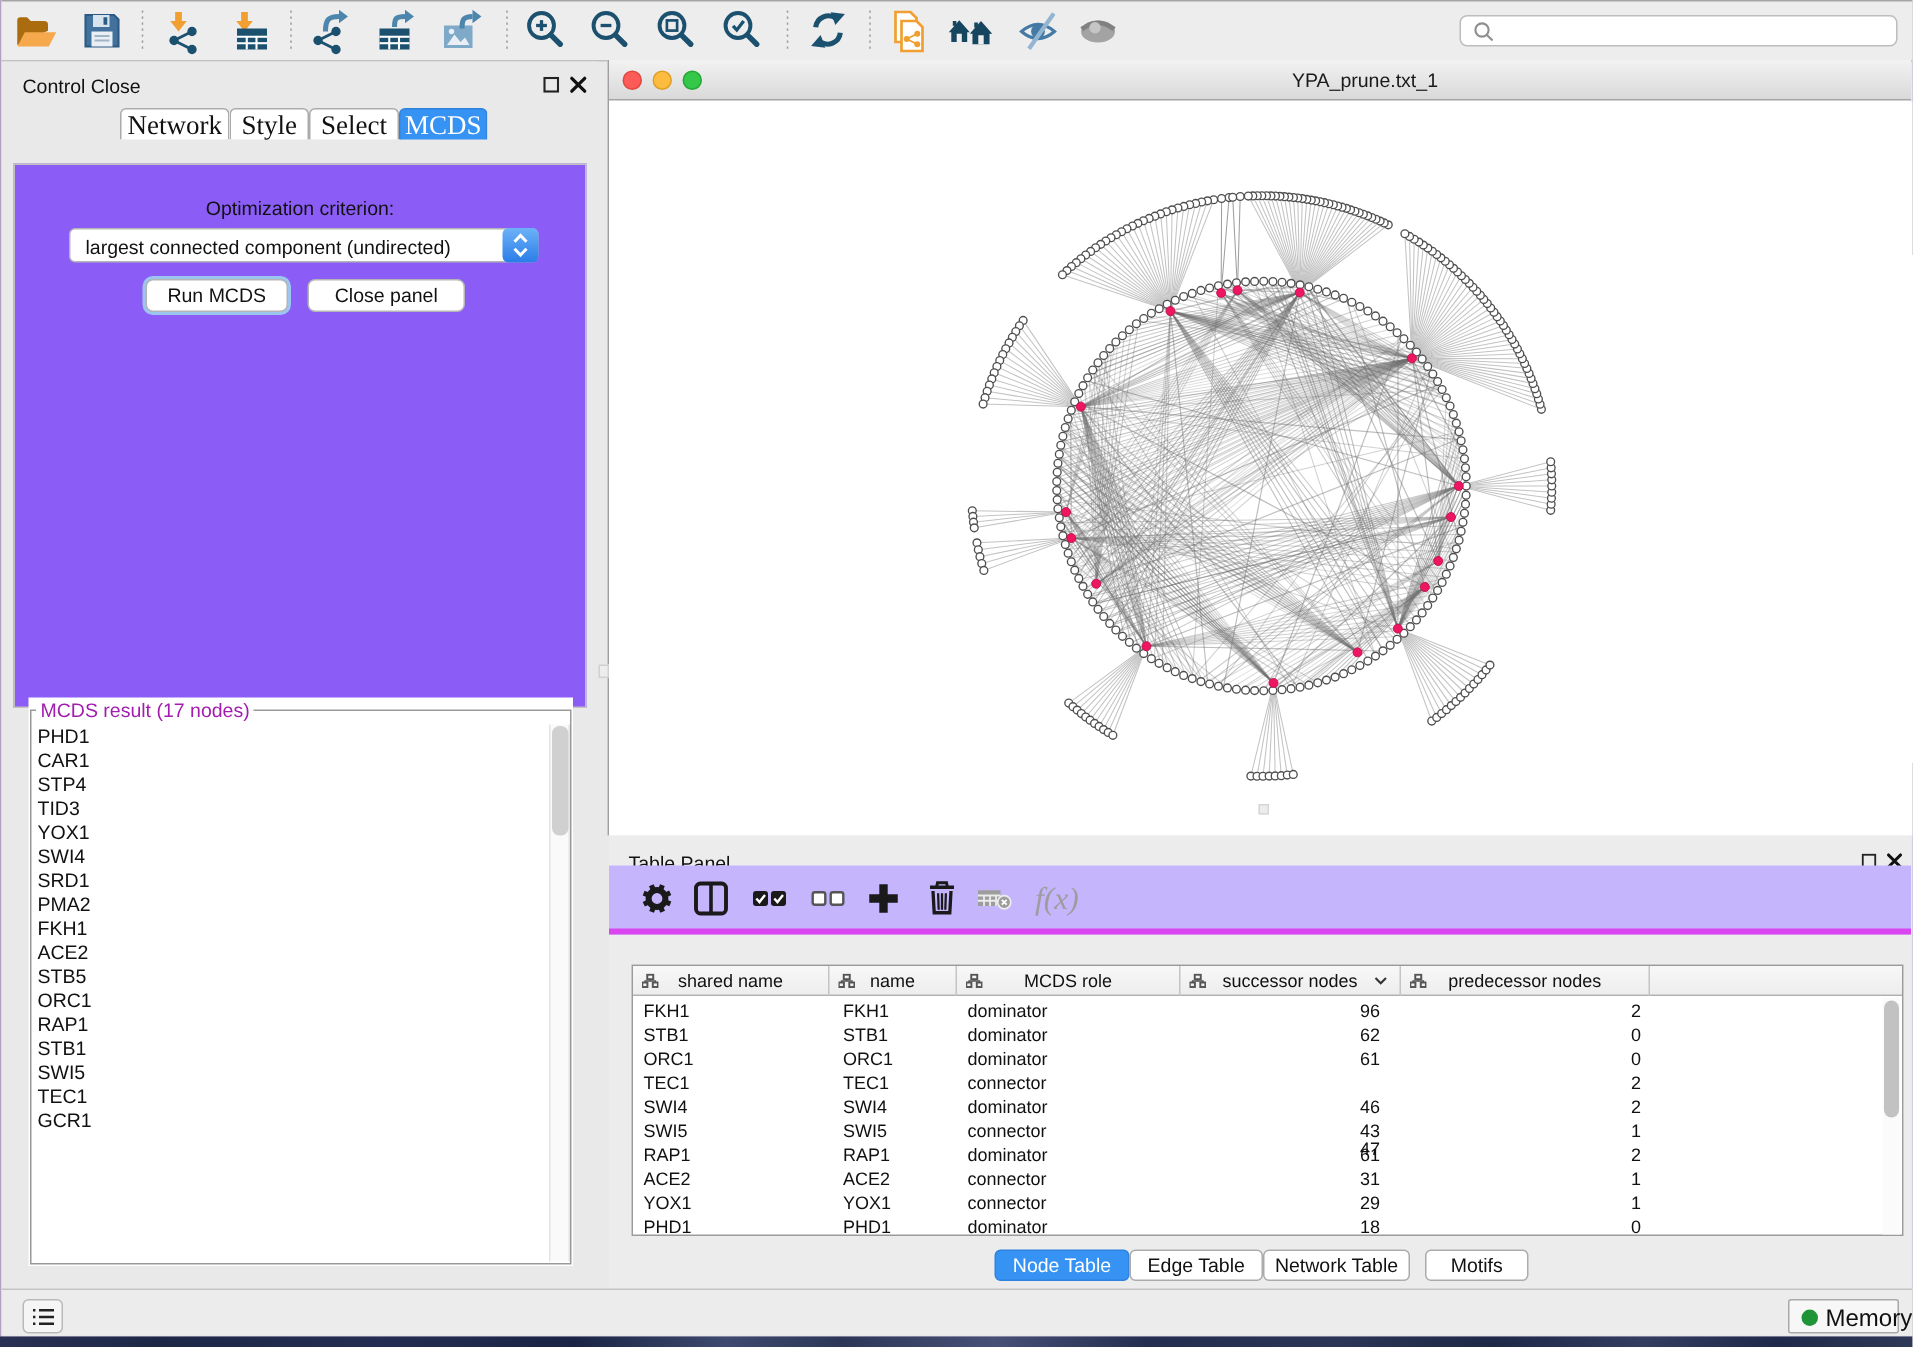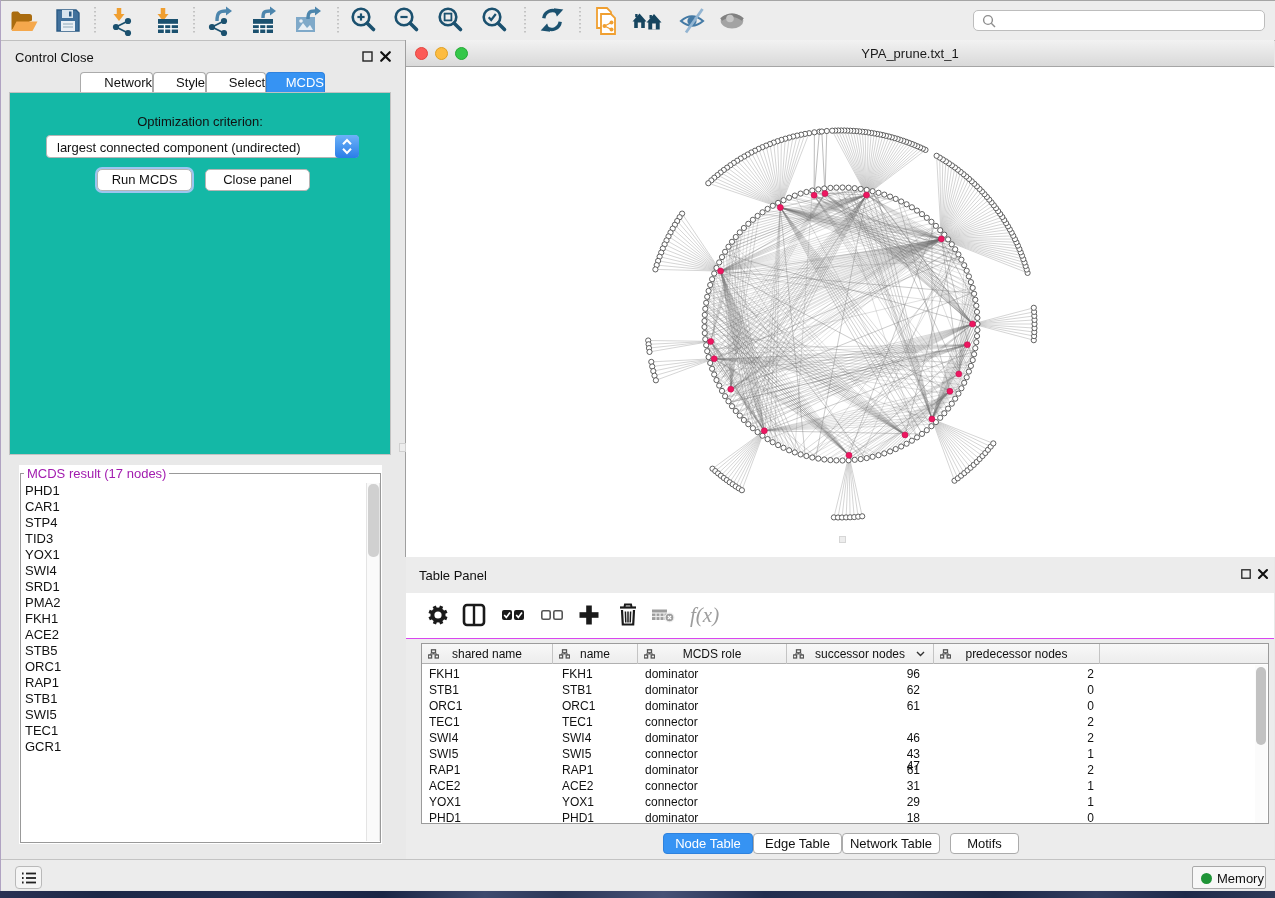--- a/index.html
+++ b/index.html
@@ -8,23 +8,23 @@
 .wicon { position:absolute; }
 #app { position:absolute; left:1px; top:0; width:1274px; height:891px; background:#e9e9e9; }
 
 #toolbar { position:absolute; left:0; top:0; width:100%; height:41px; background:#ededed; border-bottom:1px solid #c0c0c0; }
 #searchbox { position:absolute; left:972px; top:10px; width:292px; height:21px; background:#fff; border:1px solid #bdbdbd; border-radius:5px; }
 #searchbox svg { position:absolute; left:8px; top:3px; }
 
 #cp { position:absolute; left:0; top:41px; width:397px; height:820px; background:#e9e9e9; }
 #cp-title { position:absolute; left:14px; top:9px; font-size:13px; color:#111; }
 #cp-tabs { position:absolute; left:79px; top:31px; height:21px; }
-.tab { position:absolute; top:0; height:21px; background:#fff; border:1px solid #ababab; border-bottom:none; border-radius:4px 4px 0 0; font-size:13px; color:#111; text-align:right; line-height:20px; }
+.tab { position:absolute; top:0; height:21px; background:#fff; border:1px solid #ababab; border-bottom:none; border-radius:4px 4px 0 0; font-size:18px; color:#111; text-align:center; line-height:20px;font-family:Liberation Serif, serif; }
 .tab.sel { background:#3693f3; color:#fff; border-color:#2f82dd; }
-#cp-pane { position:absolute; left:8px; top:51px; width:382px; height:363px; background:#14b8a6; border:1px solid #c2c2c2;padding-left:40px; }
+#cp-pane { position:absolute; left:8px; top:68px; width:382px; height:363px; background:#8b5cf6; border:1px solid #c2c2c2;padding-left:40px; }
 #opt-label { position:absolute; left:0; top:21px; width:100%; text-align:center; font-size:13px; color:#111; }
 #dd { position:absolute; left:36px; top:42px; width:313px; height:23px; background:#fff; border:1px solid #b5b5b5; border-radius:4px; font-size:13px; line-height:21px; color:#111; }
 #dd .txt { position:absolute; left:10px; top:1px; }
 #dd .step { position:absolute; right:-1px; top:-1px; width:24px; height:23px; border-radius:4px; background:linear-gradient(#6db2f8,#2a7de8); }
 #dd .step svg { position:absolute; left:5px; top:3px; }
 .btn { position:absolute; top:76px; height:22px; background:#fff; border:1px solid #b5b5b5; border-radius:5px; font-size:13px; color:#111; text-align:center; line-height:20px; }
 #btn-run { left:87px; width:95px; box-shadow:0 0 0 2px #9cc5ef; }
 #btn-close { left:195px; width:105px; }
 
 #grp { position:absolute; left:18px; top:424px; width:363px; height:379px; background:#fff; }
@@ -36,37 +36,37 @@
 #grp-sb .thumb { position:absolute; left:1px; top:1px; width:11px; height:73px; background:#d0d0d0; border-radius:5px; }
 
 #net { position:absolute; left:404px; top:40px; width:869px; height:517px; background:#fff; border-left:1px solid #9f9f9f; }
 #net-tb { position:absolute; left:0; top:0; width:100%; height:27px; background:linear-gradient(#f2f2f2,#d9d9d9); border-bottom:1px solid #a5a5a5; }
 #net-title { position:absolute; left:0; top:6px; width:1008px; text-align:center; font-size:13px; color:#1a1a1a; }
 .tl { position:absolute; top:7px; width:13px; height:13px; border-radius:50%; }
 #net-canvas { position:absolute; left:0; top:28px; width:869px; height:489px; background:#fff; }
 
 #tp { position:absolute; left:405px; top:557px; width:868px; height:304px; background:#ececec; }
 #tp-title { position:absolute; left:13px; top:11px; font-size:13px; color:#111; }
-#tp-toolbar { position:absolute; left:0; top:36px; width:100%; height:46px; background:#ffffff; border-bottom:1px solid #d946ef; }
+#tp-toolbar { position:absolute; left:0; top:20px; width:100%; height:46px; background:#c4b5fd; border-bottom:4px solid #d946ef; }
 #tbl { position:absolute; left:15px; top:86px; width:848px; height:181px; background:#fff; border:1px solid #9b9b9b; }
 #thead { position:absolute; left:0; top:0; width:846px; height:20px; background:linear-gradient(#f8f8f8,#ededed); border-bottom:1px solid #b0b0b0; font-size:12px; color:#111; }
 .hcell { position:absolute; top:0; height:20px; border-right:1px solid #c4c4c4; }
 .hcell span { position:absolute; top:3px; width:100%; text-align:center; }
 .hicon { position:absolute; top:5px; left:6px; }
 .trow { position:absolute; left:0; width:846px; height:16px; font-size:12px; color:#111; }
 .trow i { font-style:normal; position:absolute; top:1px; }
 #tbl-sb { position:absolute; right:1px; top:21px; width:12px; height:158px; background:#fbfbfb; }
 #tbl-sb .thumb { position:absolute; left:1px; top:2px; width:10px; height:78px; background:#c2c2c2; border-radius:5px; }
 
 .btab { position:absolute; top:276px; height:21px; background:#fff; border:1px solid #ababab; border-radius:4px; font-size:13px; color:#111; text-align:center; line-height:20px; }
 .btab.sel { background:#3693f3; color:#fff; border-color:#2f82dd; }
 
 #status { position:absolute; left:0; top:859px; width:100%; height:31px; background:#ececec; border-top:1px solid #c3c3c3; }
 #listbtn { position:absolute; left:14px; top:6px; width:27px; height:23px; background:#f5f5f5; border:1px solid #b9b9b9; border-radius:4px; }
-#membtn { position:absolute; right:9px; top:6px; width:74px; height:23px; background:#f7f7f7; border:1px solid #a9a9a9; border-radius:2px; font-size:13px; color:#111; }
+#membtn { position:absolute; right:9px; top:6px; width:74px; height:23px; background:#f7f7f7; border:1px solid #a9a9a9; border-radius:2px; font-size:16px; color:#111; }
 #membtn span { position:absolute; left:24px; top:4px; }
 #membtn .dot { position:absolute; left:8px; top:6px; width:11px; height:11px; border-radius:50%; background:#1f9437; border:none; }
 
 #wall { position:absolute; left:0; top:891px; width:1275px; height:7px; background:linear-gradient(90deg,#2a3154 0%,#1d2847 8%,#232e52 20%,#1a2545 30%,#3e4a6e 38%,#2c3758 44%,#475176 52%,#232e50 60%,#2b3656 70%,#1e2948 78%,#323d60 86%,#1f2a4a 93%,#2e3958 100%); }
 </style>
 </head>
 <body>
 <div id="app">
   <div style="position:absolute;left:0;top:0;width:100%;height:1px;background:#a5a5a5;z-index:9;"></div>
   <div id="toolbar">

